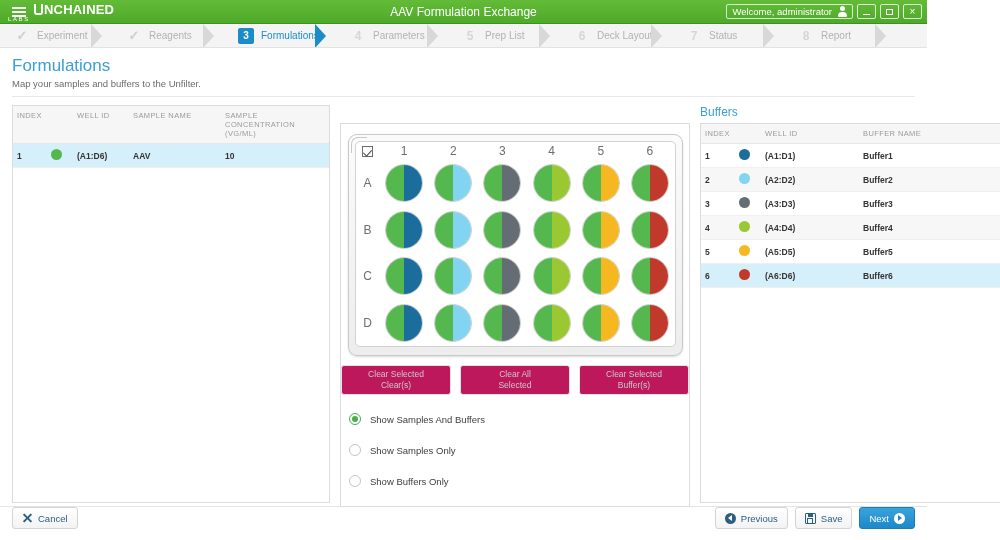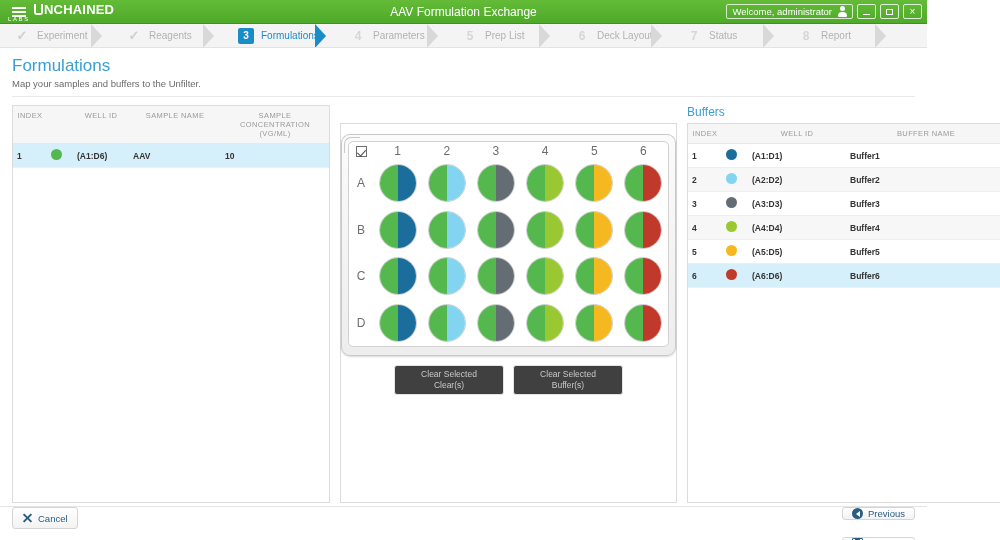--- a/index.html
+++ b/index.html
@@ -168,21 +168,21 @@
     align-items: center;
     padding-top: 8px;
   }
 
   
   table { width: 100%; border-collapse: collapse; }
   thead th {
     background: #f6f6f6;
     font-size: 7.5px; color: #9a9a9a; font-weight: normal;
     letter-spacing: .4px;
-    text-align: center;
+    text-align: left;
     padding: 5px 4px;
     vertical-align: top;
     border-bottom: 1px solid #e7e7e7;
     text-transform: uppercase;
   }
   tbody td {
     font-size: 8.5px; color: #333; font-weight: bold;
     padding: 5px 4px;
     border-bottom: 1px solid #efefef;
   }
@@ -256,21 +256,21 @@
   .well .rh { right: 0; }
 
   
   .clear-row {
     display: flex; gap: 9px; margin-top: 9px;
   }
   .clear-btn {
     width: 110px; height: 30px;
     border: 1px solid #e4e4e4;
     border-radius: 3px;
-    background: #404040;
+    background: #be185d;
     color: #c9c9c9;
     font-size: 8.5px;
     display: flex; align-items: center; justify-content: center;
     text-align: center; line-height: 11px;
     cursor: default;
   }
 
   
   .radios { margin-top: 18px; align-self: flex-start; margin-left: 8px; }
   .radio-row {
@@ -303,21 +303,21 @@
     border-radius: 3px;
     background: linear-gradient(#ffffff, #f3f3f3);
     font-size: 9.5px; color: #2a5d82;
     display: flex; align-items: center; gap: 5px;
     padding: 0 9px; cursor: pointer;
   }
   .btn-primary {
     background: linear-gradient(#3aa3dd, #1d88c8);
     border-color: #1b7db5; color: #fff;
   }
-  .footer-right { margin-left: auto; display: flex; gap: 17px; flex-direction: column; }
+  .footer-right { margin-left: auto; display: flex; gap: 7px; }
   .ic { width: 11px; height: 11px; display:inline-block; position: relative; }
   .ic-x::before, .ic-x::after {
     content:""; position:absolute; left:0; top:4.5px;
     width: 11px; height: 2px; background:#2a5d82;
   }
   .ic-x::before { transform: rotate(45deg); }
   .ic-x::after  { transform: rotate(-45deg); }
   .circ-arrow {
     width: 11px; height: 11px; border-radius: 50%;
     background: #2a5d82; position: relative; display:inline-block;
@@ -581,26 +581,46 @@
 
           <div class="clear-row" id="clear-row">
               <div class="clear-btn">
                 <div>
                   <div>Clear Selected</div>
                   <div>Clear(s)</div>
                 </div>
               </div>
               <div class="clear-btn">
                 <div>
+                  <div>Clear All</div>
+                  <div>Selected</div>
+                </div>
+              </div>
+              <div class="clear-btn">
+                <div>
                   <div>Clear Selected</div>
                   <div>Buffer(s)</div>
                 </div>
               </div>
             </div>
 
+          <div class="radios" id="radios">
+              <div class="radio-row">
+                <span class="radio on"></span>
+                <span class="radio-label">Show Samples And Buffers</span>
+              </div>
+              <div class="radio-row">
+                <span class="radio"></span>
+                <span class="radio-label">Show Samples Only</span>
+              </div>
+              <div class="radio-row">
+                <span class="radio"></span>
+                <span class="radio-label">Show Buffers Only</span>
+              </div>
+            </div>
 
         </div>
       </div>
 
       <div class="col-right">
         <div class="section-head">Buffers</div>
         <div class="panel">
           <table>
             <thead>
               <tr>

